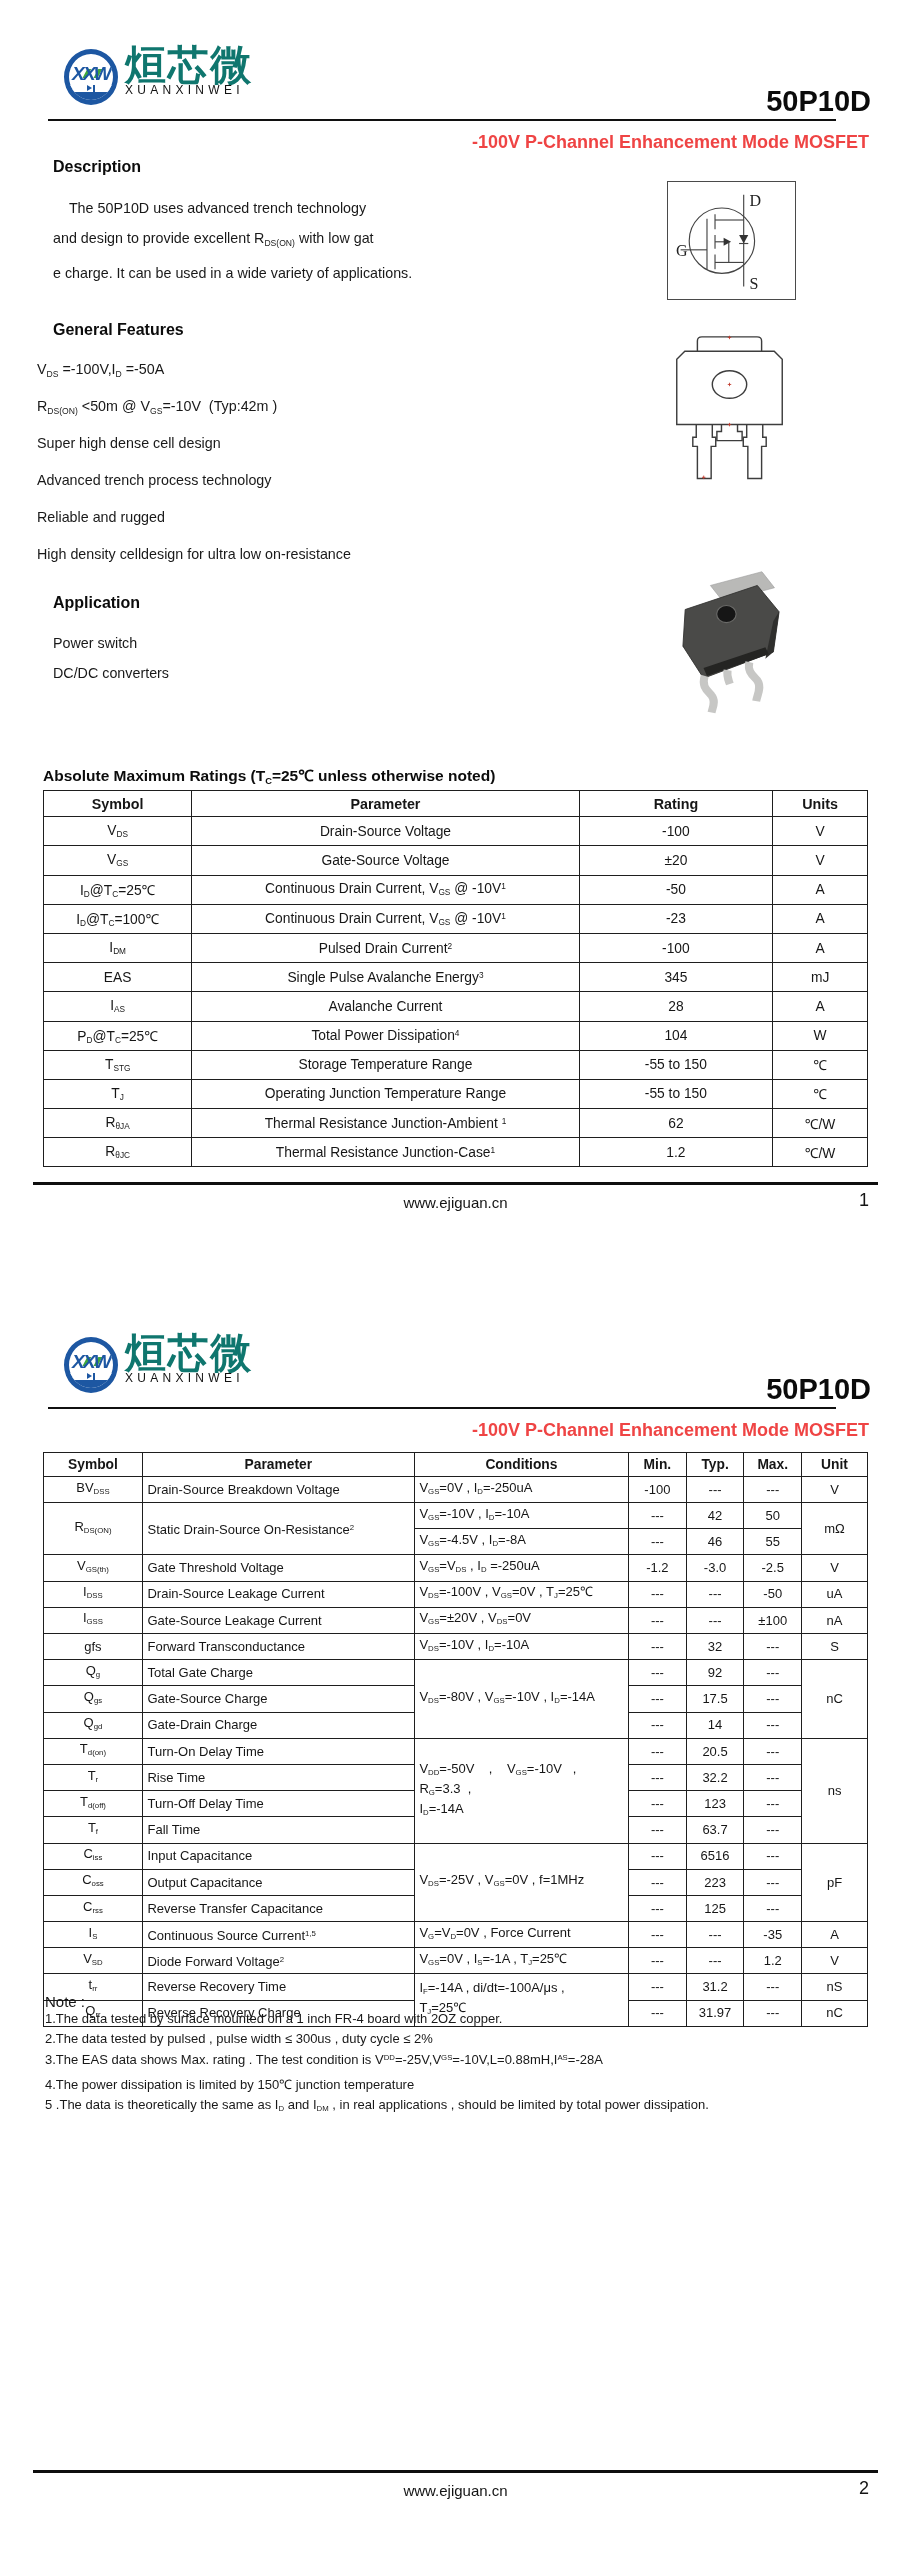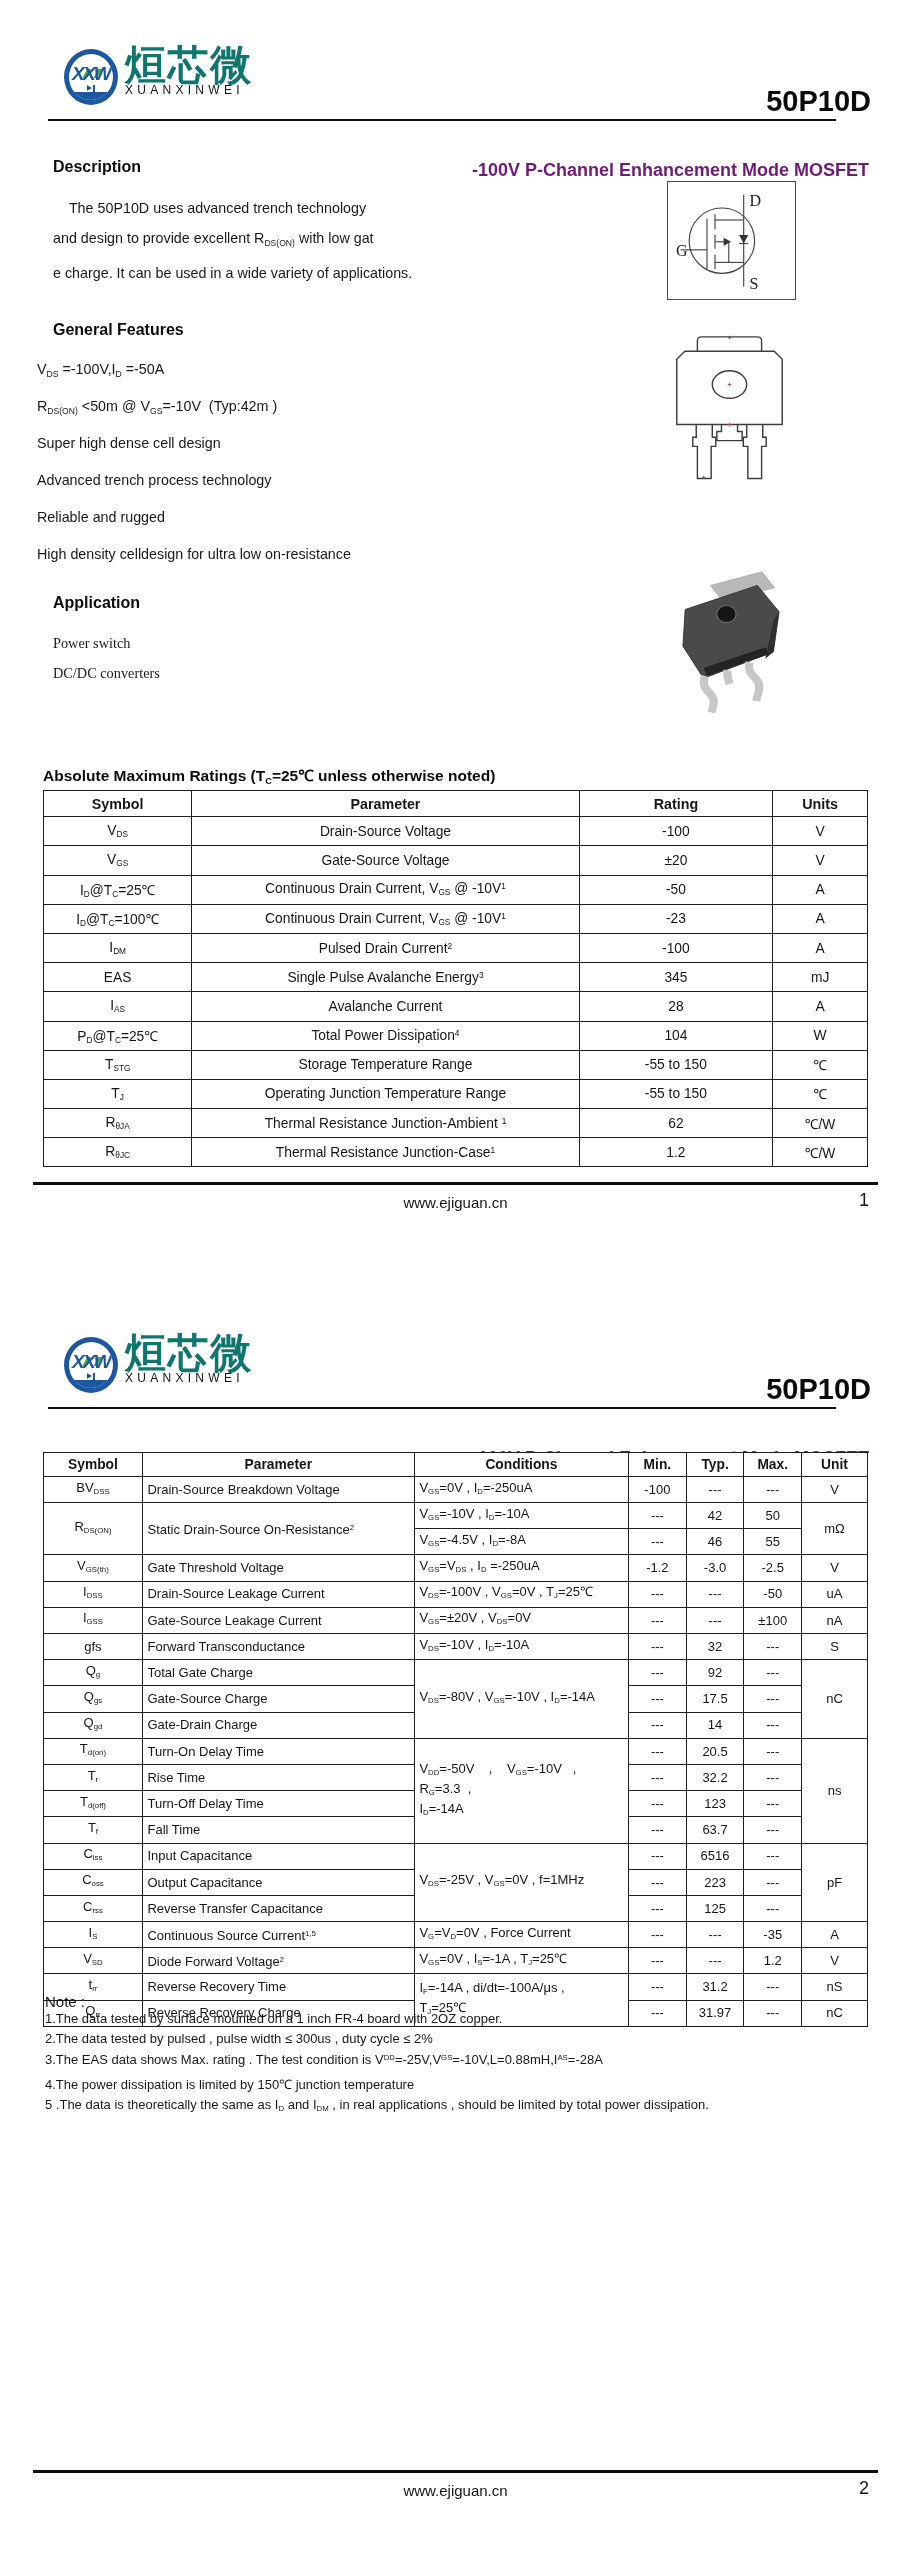--- a/index.html
+++ b/index.html
@@ -13,31 +13,31 @@
   .a1{left:15.5px;top:15px;} .a2{left:27px;top:15px;}
   .logo-chord{position:absolute;left:-3.4px;right:-3.4px;bottom:-2.3px;height:15px;background:#1d57a2;}
   .logo-band{position:absolute;left:-3.4px;right:-3.4px;bottom:8px;height:7.5px;background:#ffffff;display:flex;align-items:center;justify-content:center;}
   .diode-tri{width:0;height:0;border-top:3.4px solid transparent;border-bottom:3.4px solid transparent;border-left:5.7px solid #1d57a2;}
   .diode-bar{width:1.7px;height:6.9px;background:#1d57a2;margin-left:0.6px;}
   .logo-text{margin-left:6.9px;}
   .logo-cjk{font-size:41px;line-height:33px;font-weight:900;color:#0f766e;letter-spacing:1.7px;}
   .logo-latin{font-size:12px;letter-spacing:4.3px;color:#111;margin-top:1.1px;}
   .pn{position:absolute;top:85px;right:40px;font-size:29px;font-weight:bold;color:#0b0b0b;}
   .header-rule{position:absolute;top:119px;left:48px;width:788px;height:2.3px;background:#101010;}
-  .subtitle{position:absolute;top:132px;right:42px;font-size:18px;font-weight:bold;color:#701a75;margin-top:28px;}
+  .subtitle{position:absolute;top:132px;right:42px;font-size:18px;font-weight:bold;color:#ef4444;}
   
   .sec-h{position:absolute;font-size:16px;font-weight:bold;color:#0c0c0c;}
   .txt-list{position:absolute;}
   .txt-list .li{font-size:14.3px;color:#191919;white-space:pre-wrap;}
   .desc-lines{top:193px;left:53px;width:448px;}
   .desc-lines .li{line-height:30px;}
   .gf-list{top:361px;left:37px;width:516px;}
   .gf-list .li{height:37px;line-height:17px;}
   .app-list{top:635px;left:53px;width:402px;}
-  .app-list .li{height:30px;line-height:17px;font-family:Liberation Serif, serif;}
+  .app-list .li{height:30px;line-height:17px;}
   
   .sym-box{position:absolute;top:181px;left:667px;width:127px;height:117px;border:1.1px solid #4a4a4a;background:#fff;}
   .pkg-outline{position:absolute;top:334px;left:663px;}
   .pkg-photo{position:absolute;top:566px;left:676px;}
   
   .dtable{position:absolute;border-collapse:collapse;table-layout:fixed;background:#fff;}
   .dtable td,.dtable th{border:1.1px solid #1e1e1e;border-top-width:1.7px;border-bottom-width:1.7px;border-left-width:0.9px;border-right-width:0.9px;text-align:center;vertical-align:middle;padding:1.1px 4.6px;white-space:pre-wrap;overflow:hidden;}
   #t1{top:790px;left:43px;width:825px;}
   #t1 th{height:23px;font-size:14.3px;}
   #t1 td{height:26px;font-size:13.8px;}

